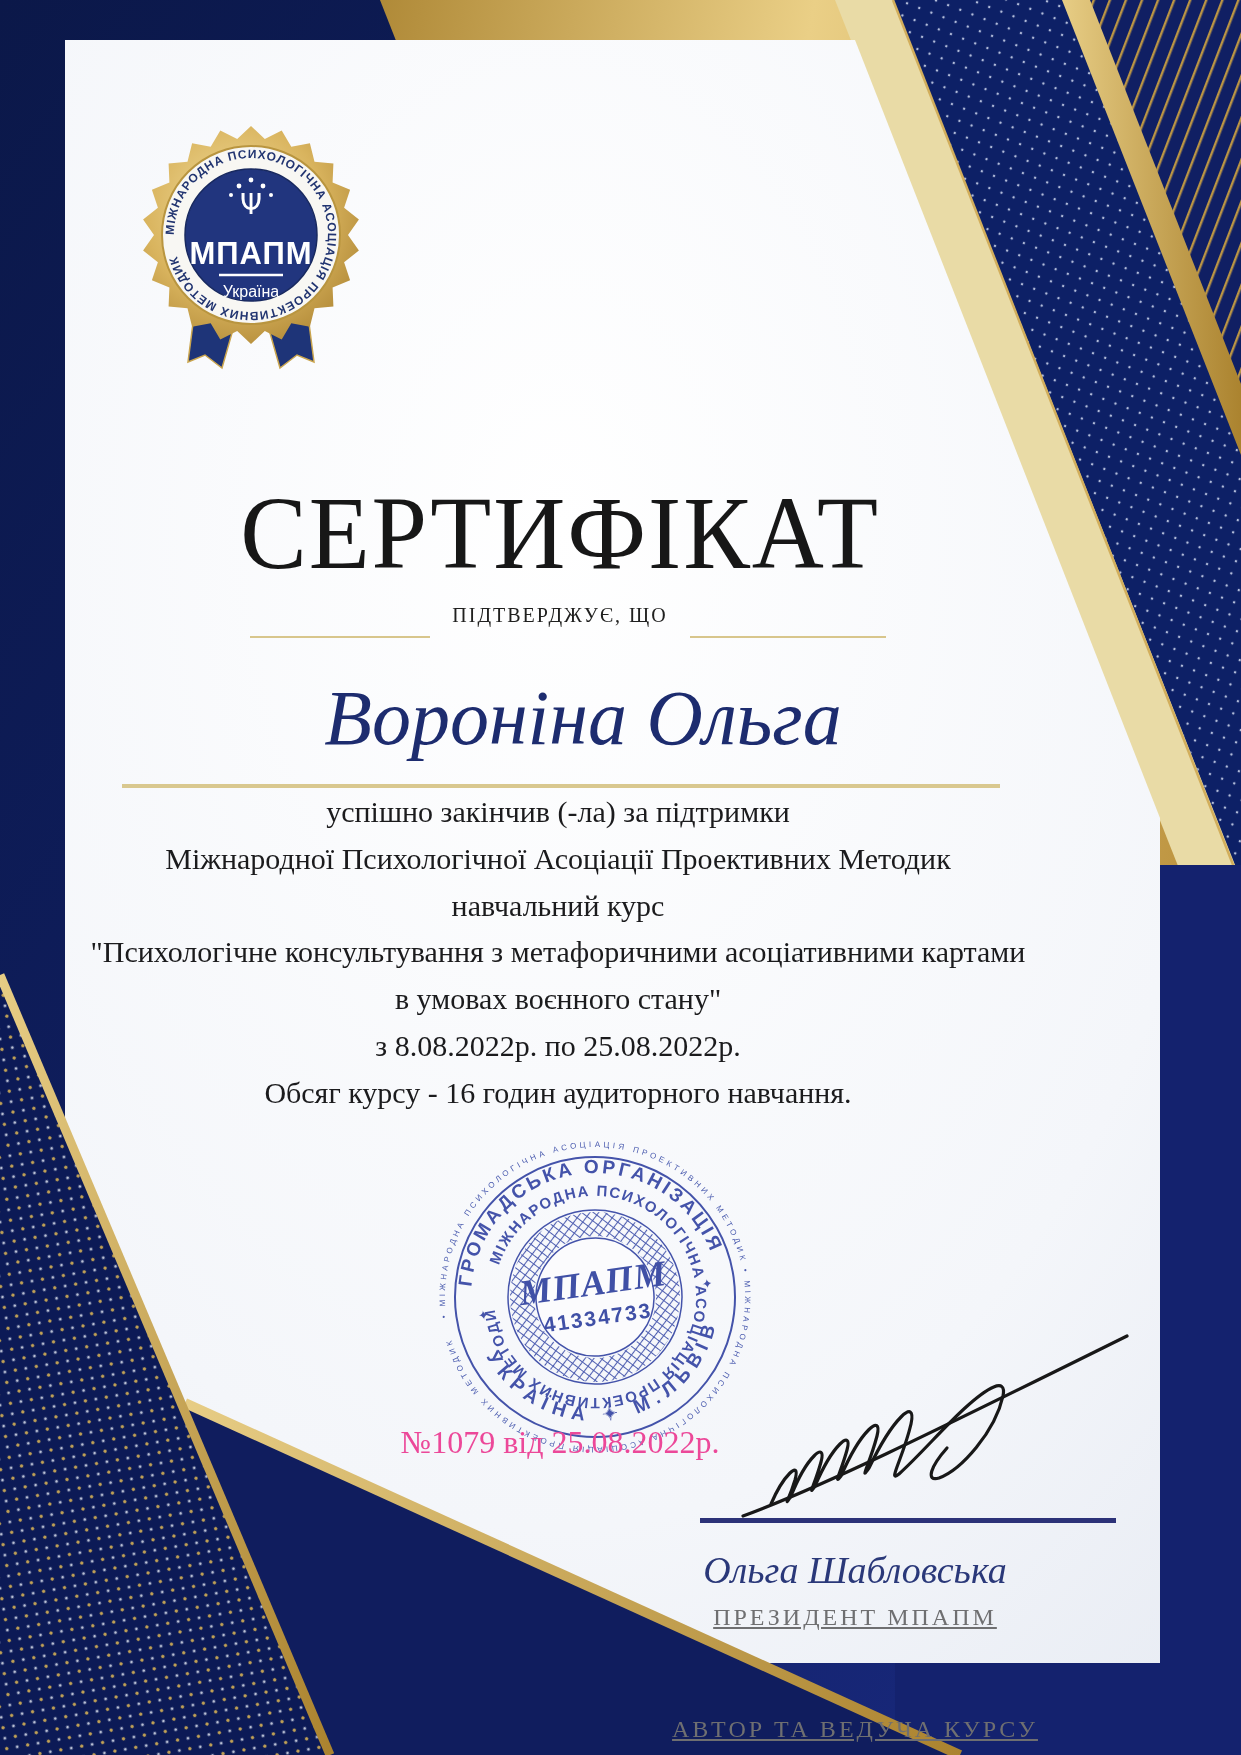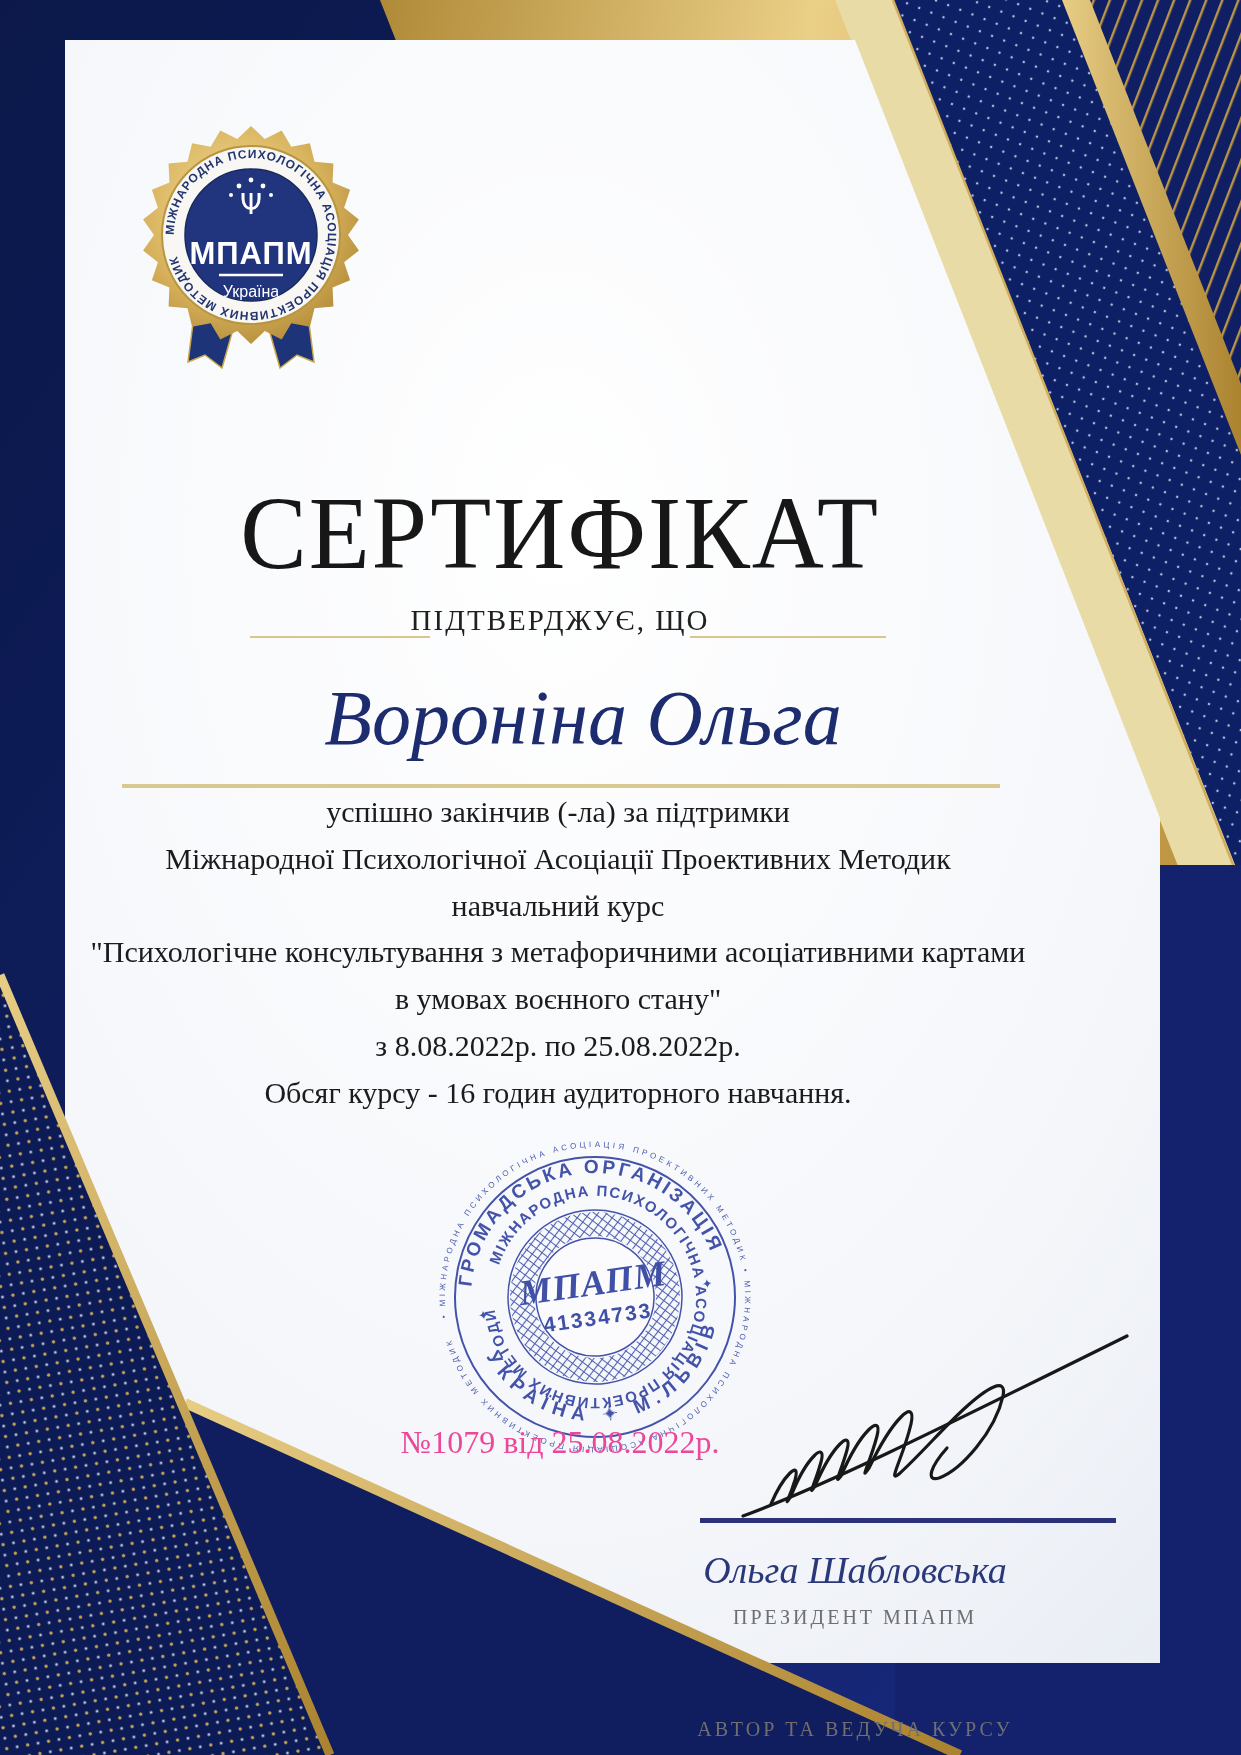--- a/index.html
+++ b/index.html
@@ -3,32 +3,32 @@
 <meta charset="utf-8">
 <style>
   html,body{margin:0;padding:0;background:#0a1747;}
   .stage{position:relative;width:1241px;height:1755px;overflow:hidden;
          font-family:"Liberation Serif",serif;}
   .abs{position:absolute;}
   svg{display:block;}
   .cx{transform:translateX(-50%);}
   .title{left:560px;top:478px;font-size:104px;line-height:110px;color:#171717;
          letter-spacing:2px;white-space:nowrap;transform:translateX(-50%) scaleX(.96);}
-  .subtitle{left:560px;top:604px;font-size:29px;letter-spacing:2px;color:#20201f;white-space:nowrap;}
+  .subtitle{left:560px;top:604px;font-size:20px;letter-spacing:2px;color:#20201f;white-space:nowrap;}
   .goldline{height:2px;background:#d8c68c;}
   .name{left:583px;top:668px;font-size:78px;line-height:100px;font-style:italic;
         color:#1d2c6f;white-space:nowrap;}
   .namerule{left:122px;top:784px;width:878px;height:4px;background:#d9c88f;}
   .body{left:558px;top:789px;width:1120px;margin-left:-560px;text-align:center;
         font-size:30px;line-height:46.8px;color:#1b1b1d;}
   .numline{left:560px;top:1424px;font-size:32px;color:#ec4899;white-space:nowrap;}
   .sigrule{left:700px;top:1518px;width:416px;height:5px;background:#2c3278;}
   .signame{left:855px;top:1548px;font-size:38px;line-height:44px;color:#2a3879;white-space:nowrap;font-style:italic;}
-  .role{left:855px;text-align:center;font-size:20px;line-height:26px;letter-spacing:3px;
-        color:#6f6f71;white-space:nowrap;}
+  .role{left:855px;text-align:center;font-size:24px;line-height:26px;letter-spacing:3px;
+        color:#6f6f71;white-space:nowrap;text-decoration:underline;}
 </style>
 </head>
 <body>
 
 <div class="stage">
 
   <svg class="abs" style="left:0;top:0" width="1241" height="1755" viewBox="0 0 1241 1755">
     <defs>
       <linearGradient id="bgNavy" x1="0" y1="0" x2="1" y2="1">
         <stop offset="0" stop-color="#0b1849"></stop>

